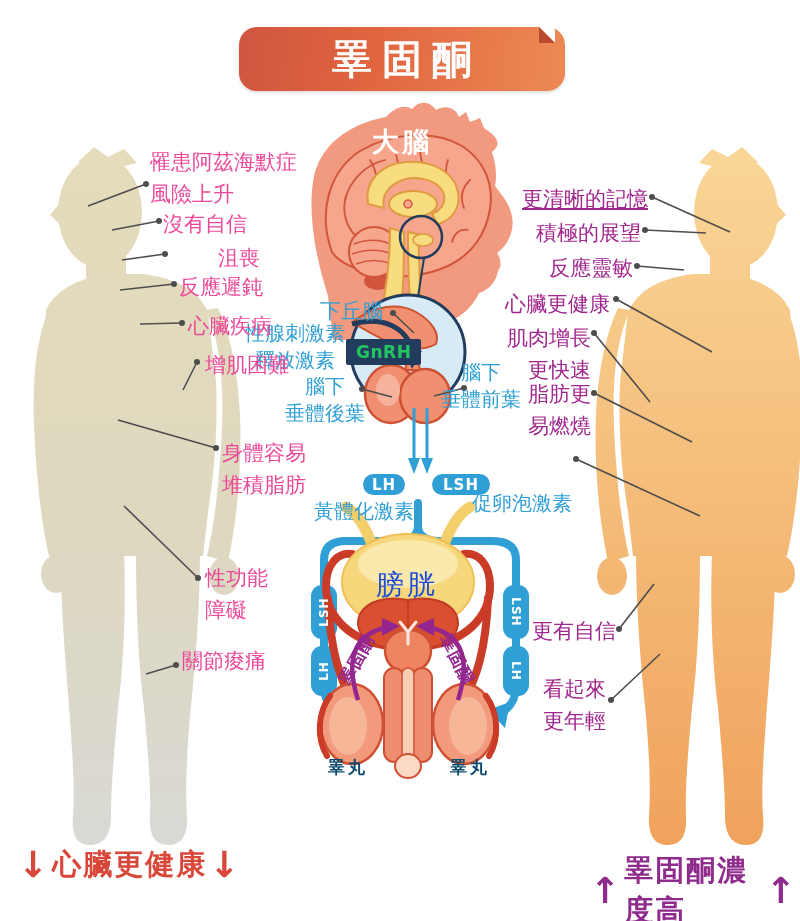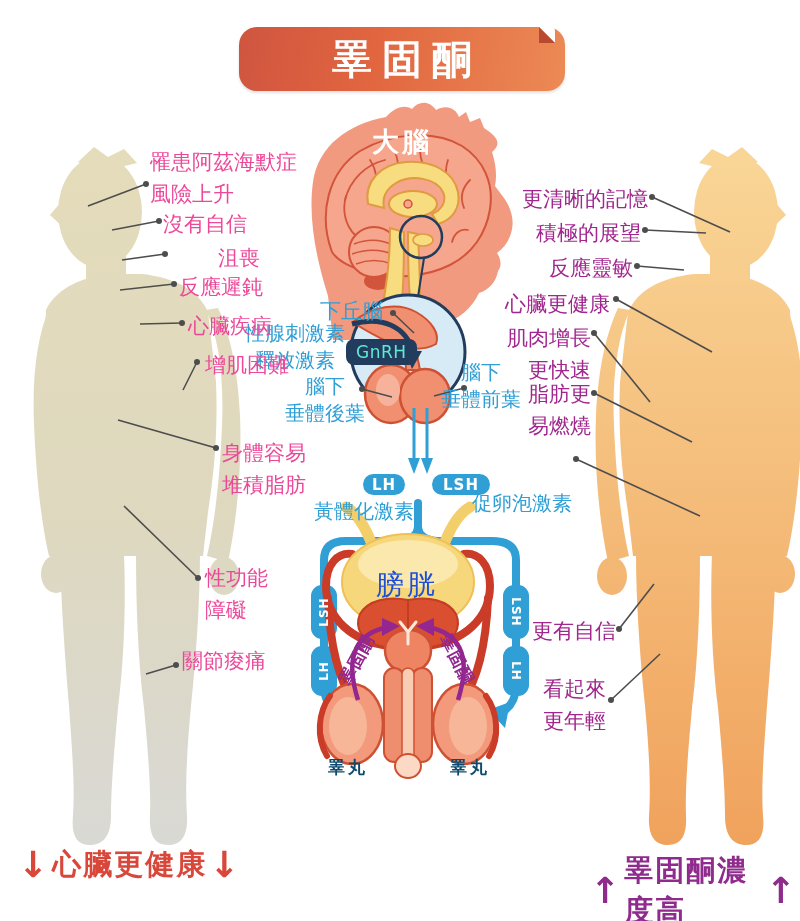--- a/index.html
+++ b/index.html
@@ -25,21 +25,21 @@
   .neg{color:#ec4899;text-align:left;}
   .pos{color:#a1278e;text-align:right;}
   .blue-label{color:#2f9fd6;font-size:20px;white-space:pre-line;line-height:1.35;}
   .center-txt{text-align:center;}
   .brain-title{color:#ffffff;font-size:27px;font-weight:bold;letter-spacing:3px;}
   .pill{
     background:#2f9fd6;border-radius:11px;color:#ffffff;font-weight:bold;font-size:15px;
     display:flex;align-items:center;justify-content:center;letter-spacing:1px;
   }
   .gnrh{
-    background:#223c5e;border-radius:8px;color:#5eead4;font-weight:normal;font-size:17px;
+    background:#223c5e;border-radius:2px;color:#22c55e;font-weight:bold;font-size:17px;
     padding:3px 10px;letter-spacing:0.5px;
   }
   .bladder{color:#1d4ed8;font-size:28px;font-weight:normal;letter-spacing:3px;}
   .testis{color:#0c4a6e;font-size:17px;font-weight:bold;letter-spacing:3px;}
   .seg{width:26px;display:flex;align-items:center;justify-content:center;}
   .seg span{color:#ffffff;font-weight:bold;font-size:12px;letter-spacing:1px;}
   .seg.l span{transform:rotate(-90deg);}
   .seg.r span{transform:rotate(90deg);}
   .t-arrow-label{color:#93278f;font-weight:bold;font-size:17px;letter-spacing:1px;}
   .footer{display:flex;align-items:center;font-weight:bold;font-size:29px;letter-spacing:2px;}
@@ -273,21 +273,21 @@
   <div class="abs effect neg" style="left:170px;top:243px;margin-left:48px;">沮喪</div>
   <div class="abs effect neg" style="left:179px;top:272px;">反應遲鈍</div>
   <div class="abs effect neg" style="left:188px;top:311px;">心臟疾病</div>
   <div class="abs effect neg" style="left:205px;top:350px;">增肌困難</div>
   <div class="abs effect neg" style="left:222px;top:438px;">身體容易
 堆積脂肪</div>
   <div class="abs effect neg" style="left:205px;top:563px;">性功能
 障礙</div>
   <div class="abs effect neg" style="left:182px;top:646px;">關節痠痛</div>
 
-  <div class="abs effect pos" style="left:488px;top:184px;width:160px;">更清晰的記憶</div>
+  <div class="abs effect pos" style="left:488px;top:184px;width:160px;text-decoration:underline;">更清晰的記憶</div>
   <div class="abs effect pos" style="left:481px;top:218px;width:160px;">積極的展望</div>
   <div class="abs effect pos" style="left:473px;top:253px;width:160px;">反應靈敏</div>
   <div class="abs effect pos" style="left:450px;top:289px;width:160px;">心臟更健康</div>
   <div class="abs effect pos" style="left:431px;top:323px;width:160px;">肌肉增長
 更快速</div>
   <div class="abs effect pos" style="left:431px;top:379px;width:160px;">脂肪更
 易燃燒</div>
   <div class="abs effect pos" style="left:456px;top:616px;width:160px;">更有自信</div>
   <div class="abs effect pos" style="left:446px;top:674px;width:160px;">看起來
 更年輕</div>

